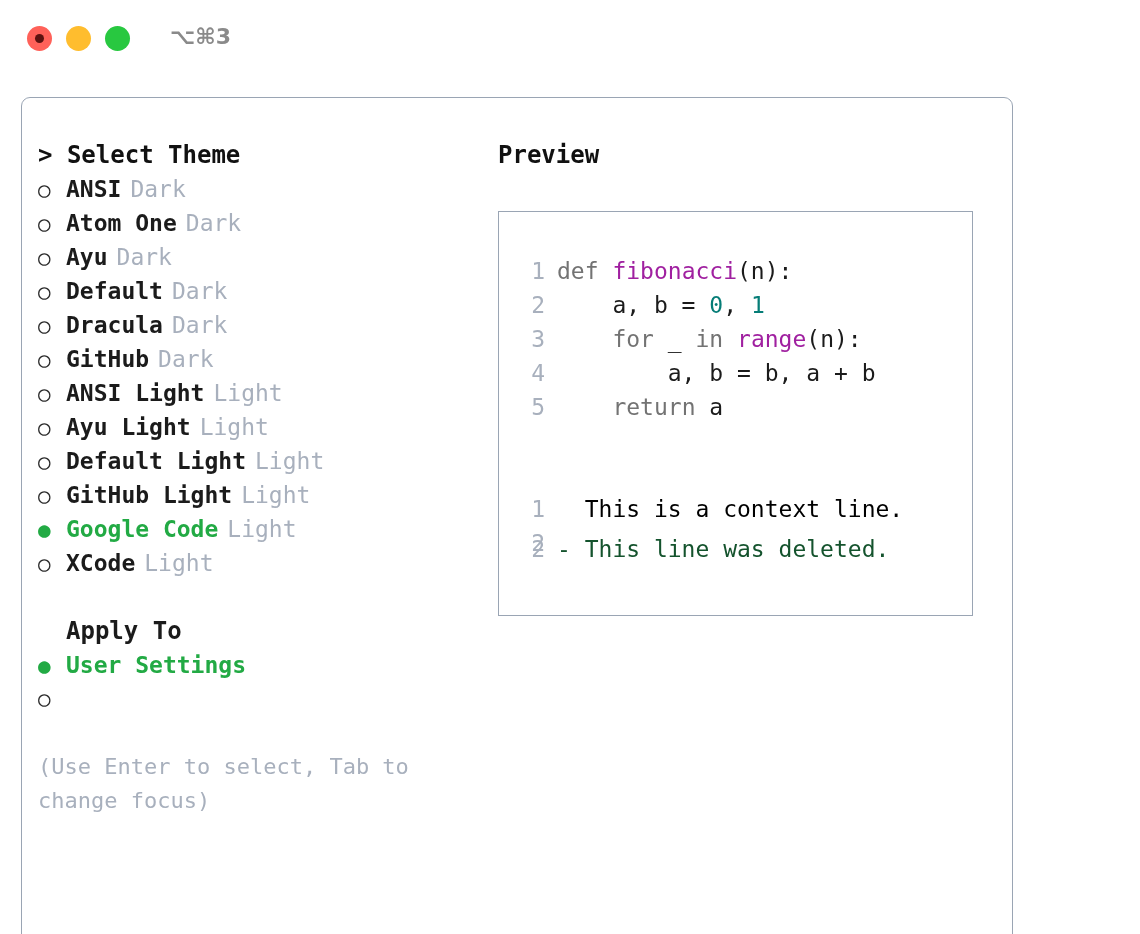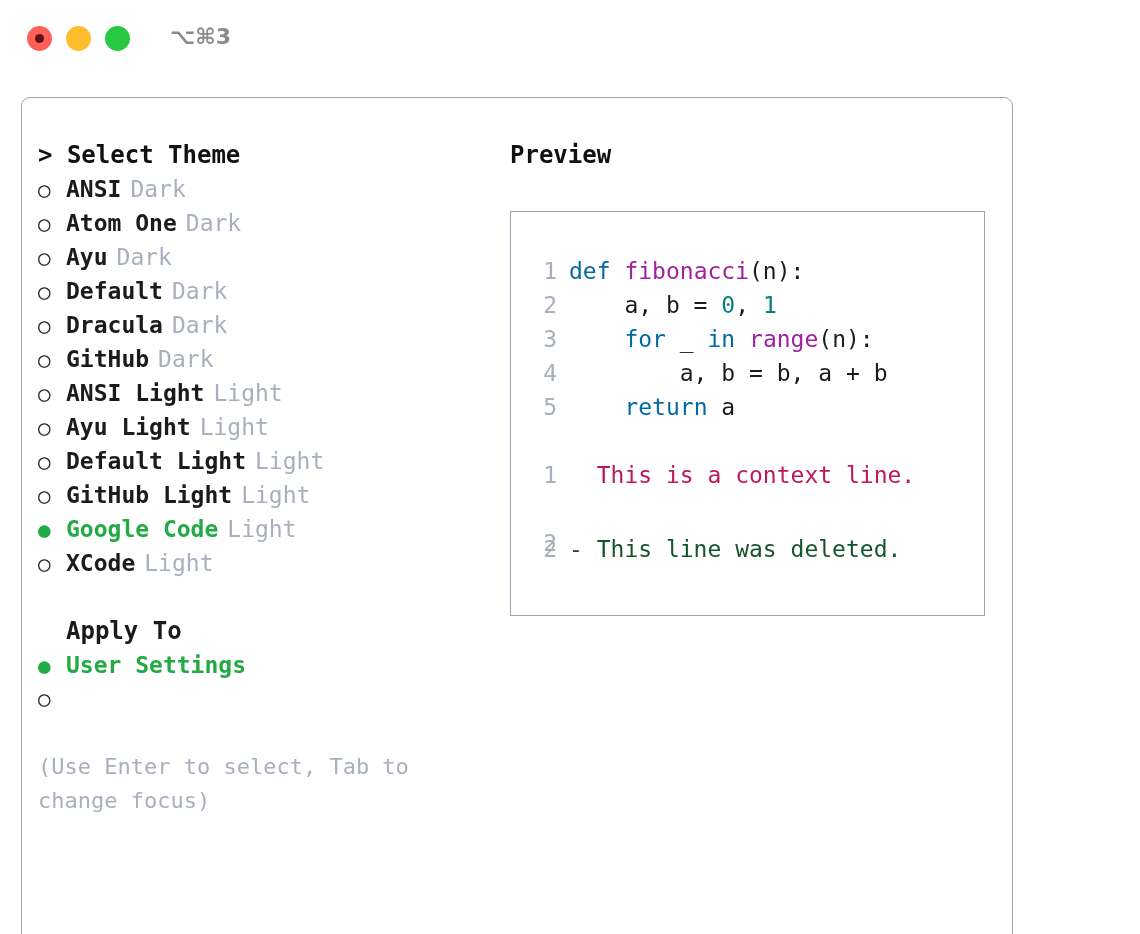--- a/index.html
+++ b/index.html
@@ -133,21 +133,21 @@
     font-size: 22px;
     line-height: 34px;
     color: #a8b0bd;
     width: 420px;
     white-space: pre-wrap;
   }
 
   
   #right-col {
     position: absolute;
-    left: 480px;
+    left: 468px;
     top: 40px;
     width: 490px;
     padding-left: 8px;
   }
   #preview-title {
     font-size: 24px;
     font-weight: bold;
     color: #111111;
     line-height: 34px;
   }
@@ -172,28 +172,28 @@
   }
   .lineno {
     width: 46px;
     flex: 0 0 46px;
     text-align: right;
     padding-right: 12px;
     color: #a8b0bd;
   }
   .code-text { white-space: pre; }
 
-  .tok-kw   { color: #0369a1; }
+  .tok-kw   { color: #737373; }
   .tok-fn   { color: #a020a0; }
   .tok-num  { color: #067d77; }
   .tok-pl   { color: #1b1b1b; }
 
   .code-blank { height: 34px; }
 
-  .diff-ctx { color: #be185d; }
+  .diff-ctx { color: #000000; margin-top: 34px; }
   .diff-del { color: #14532d; margin-top: 40px; }
   .diff-add { color: #11b511; }
 </style>
 </head>
 <body>
 
 <div id="window">
 
   <div id="titlebar">
     <div class="lights">

